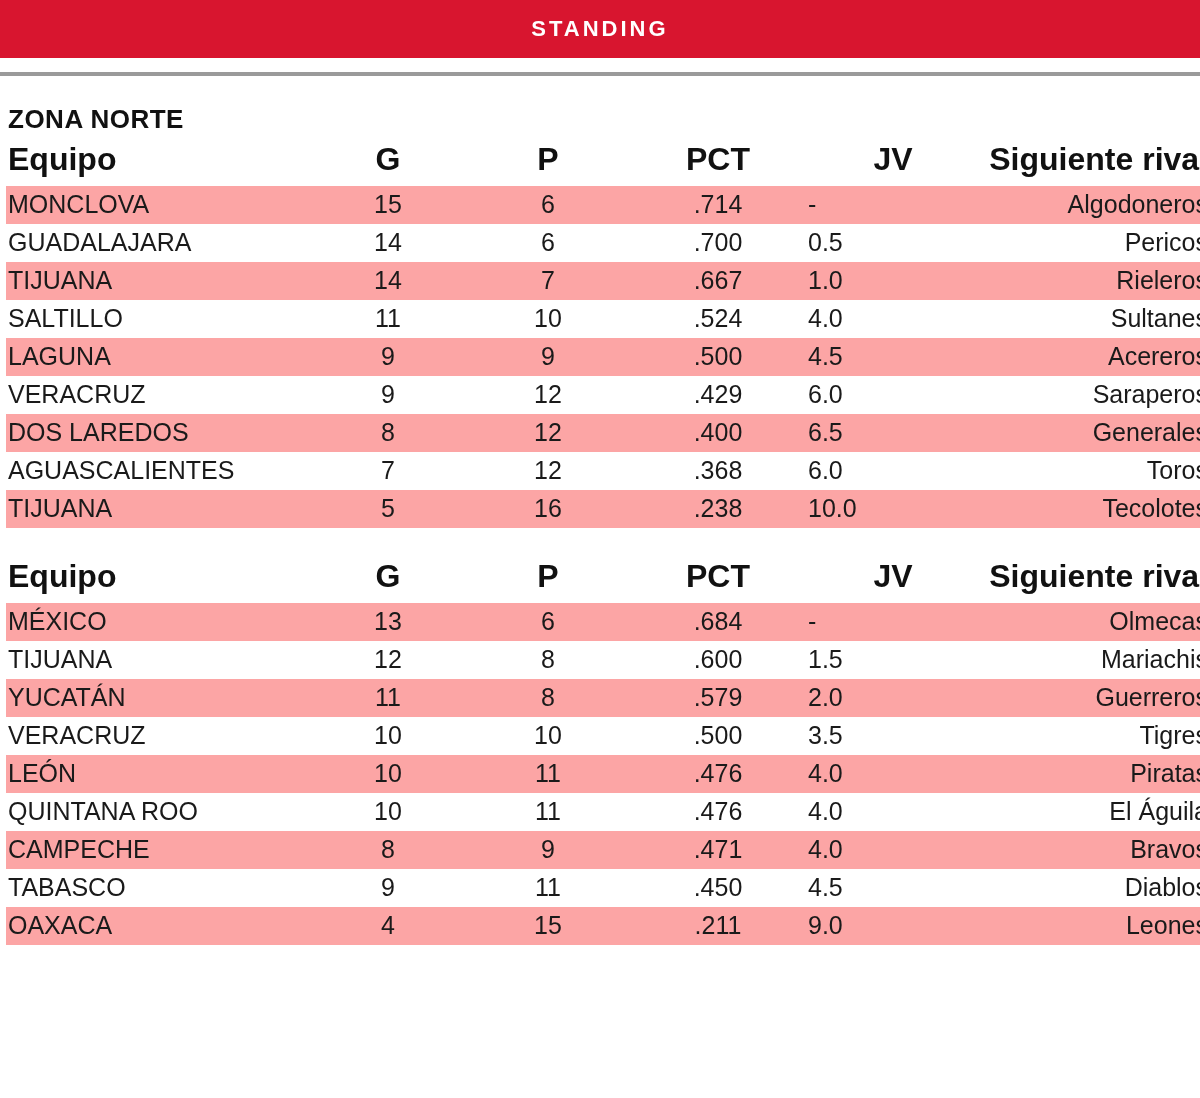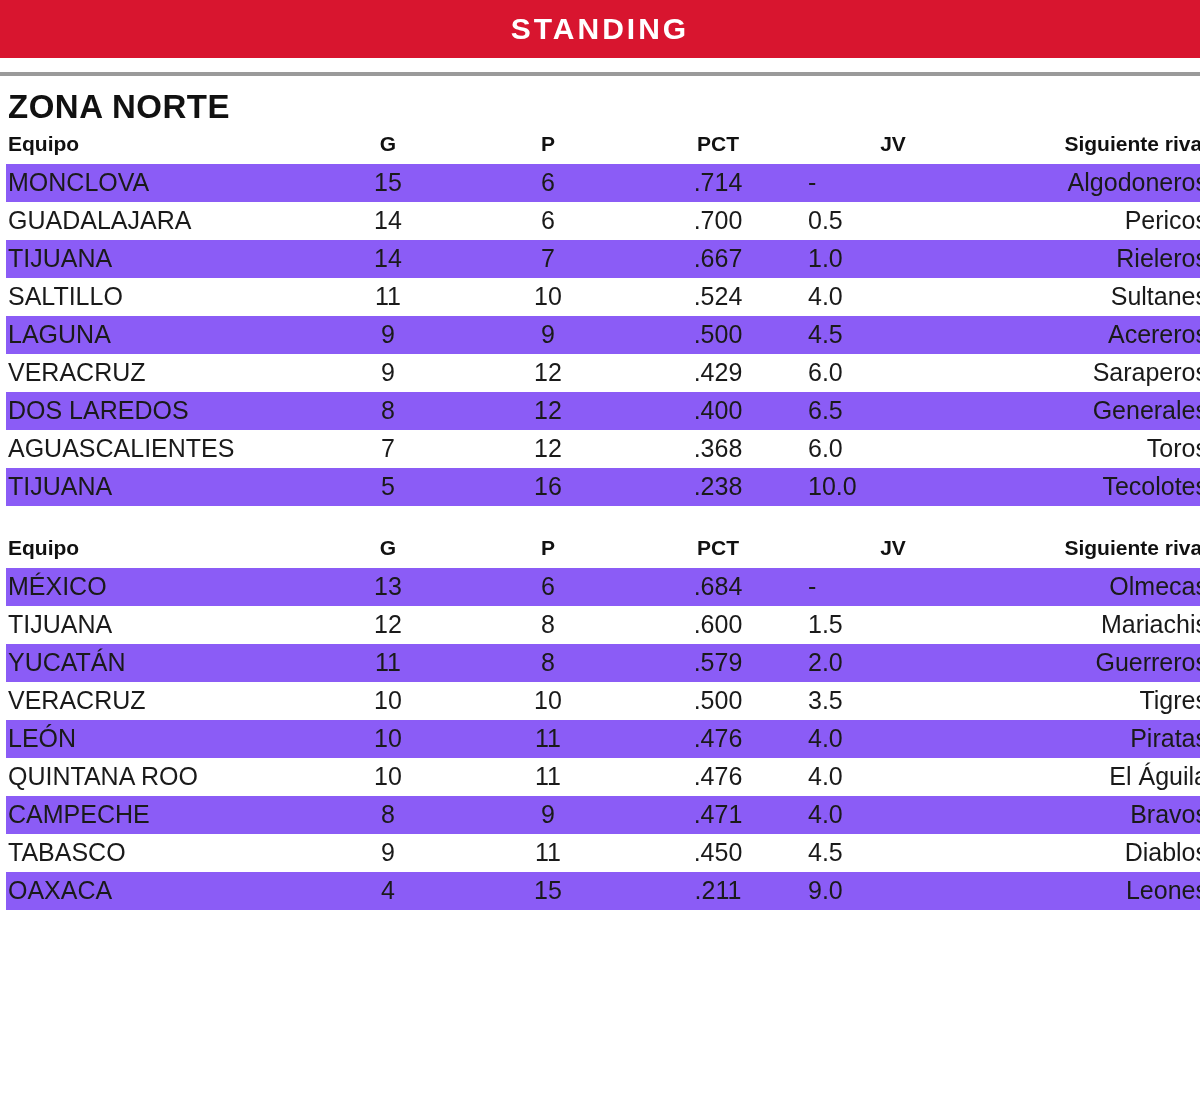--- a/index.html
+++ b/index.html
@@ -25,63 +25,64 @@
   .banner {
     position: relative;
     height: 58px;
     background: #d8152f;
     display: flex;
     align-items: center;
     justify-content: center;
   }
   .banner-title {
     color: #ffffff;
-    font-size: 30px;
+    font-size: 22px;
     font-weight: bold;
     letter-spacing: 3px;
     font-family: "Liberation Sans", sans-serif;
   }
   .rule {
     height: 4px;
     background: #9a9a9a;
     margin: 14px 0 0 0;
   }
 
   
   .zone {
     padding: 0 6px;
   }
   .zone-title {
-    font-size: 33px;
+    font-size: 26px;
     font-weight: bold;
     letter-spacing: 0.5px;
     padding: 12px 0 2px 2px;
     color: #111111;
+    margin-top: 16px;
   }
 
   table.standings {
     width: 100%;
     border-collapse: collapse;
     table-layout: fixed;
   }
   table.standings th {
-    font-size: 21px;
+    font-size: 32px;
     font-weight: bold;
     color: #111111;
     padding: 4px 0 8px 0;
     background: #ffffff;
   }
   table.standings td {
     font-size: 25px;
     color: #1a1a1a;
     padding: 4px 0 5px 0;
     white-space: nowrap;
   }
   tbody tr.alt td {
-    background: #8b5cf6;
+    background: #fca5a5;
   }
   tbody tr td {
     background: #ffffff;
   }
 
   .col-team   { width: 300px; text-align: left;  padding-left: 2px !important; }
   .col-g      { width: 160px; text-align: center; }
   .col-p      { width: 160px; text-align: center; }
   .col-pct    { width: 180px; text-align: center; }
   .col-jv     { width: 170px; }

